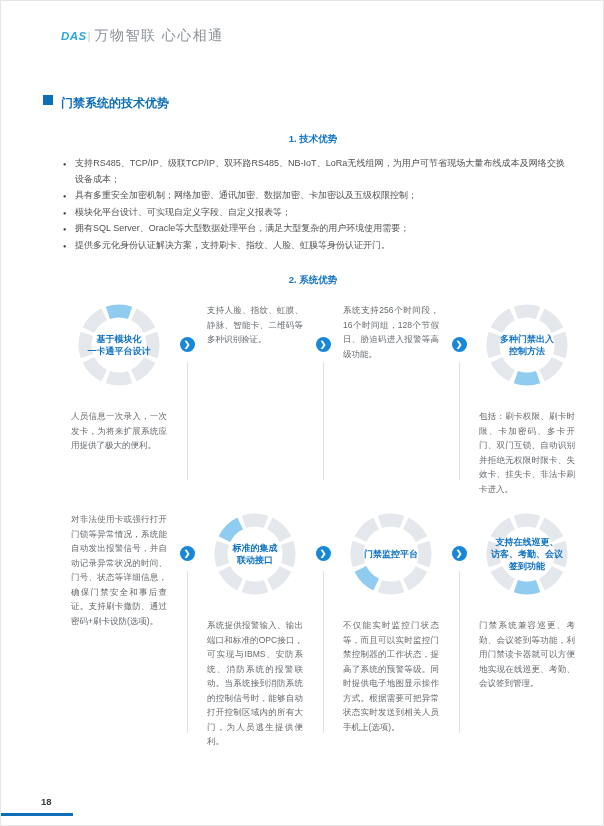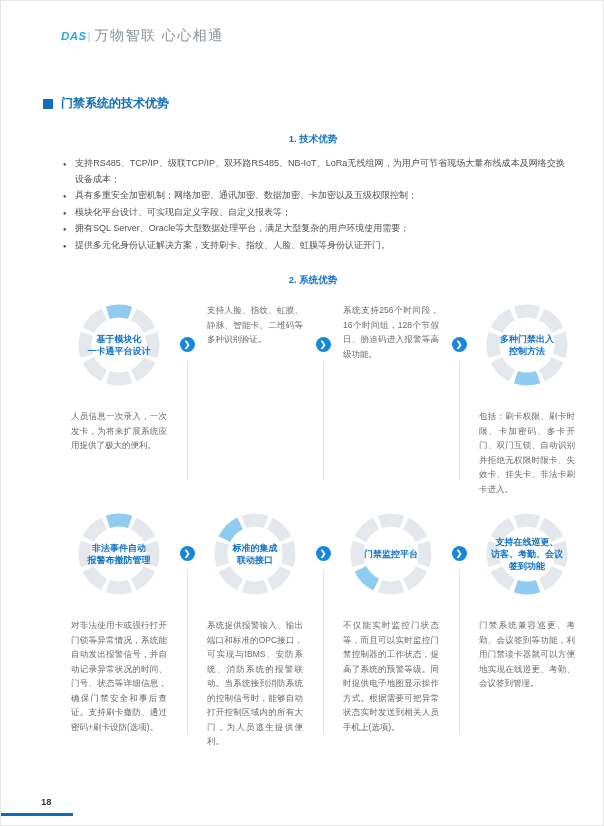--- a/index.html
+++ b/index.html
@@ -9,21 +9,21 @@
     font-family:"Liberation Sans", sans-serif;
   }
   
   .header { position:absolute; top:26px; left:40px; display:flex; align-items:baseline;margin-left:20px; }
   .brand { color:#2aa7df; font-weight:bold; font-style:italic; font-size:11.5px; letter-spacing:.5px; }
   .brand-sep { color:#b9c3c9; font-size:10px; margin:0 4px 0 1px; }
   .slogan { color:#8a9298; font-size:14px; letter-spacing:1.5px; }
 
   
   .content { position:absolute; top:94px; left:42px; right:38px; }
-  .sec-title { display:flex; align-items:center; color:#0e6eb8; font-size:12px; font-weight:bold; }
+  .sec-title { display:flex; color:#0e6eb8; font-size:12px; font-weight:bold; }
   .sec-square { width:10px; height:10px; background:#0e6eb8; margin-right:8px; flex:none; }
   .sub-label { color:#1576c6; font-size:9.5px; font-weight:bold; margin:21px 0 10px 18px;text-align:center; }
   ul.bullets { margin:0 0 0 20px; padding:0; list-style:none; }
   .bullets li { position:relative; padding-left:12px; font-size:9px; line-height:15.5px;
     color:#515151; margin-bottom:1px; text-align:justify; }
   .bullets li::before { content:"●"; position:absolute; left:0; top:1px; font-size:5.5px; color:#3c3c3c; }
 
   
   .grid { margin:16px 0 0 20px; }
   .grid-row { display:flex; margin-bottom:16px; }
@@ -126,36 +126,20 @@
               <div class="ringlabel">
                 <div>多种门禁出入</div>
                 <div>控制方法</div>
               </div>
             </div>
             <div class="desc">包括：刷卡权限、刷卡时限、卡加密码、多卡开门、双门互锁、自动识别并拒绝无权限时限卡、失效卡、挂失卡、非法卡刷卡进入。</div>
           </div>
         </div>
       <div class="grid-row">
           <div class="cell">
-            <div class="ringwrap">
-              <svg width="84" height="84">
-                <path d="M 30.87 9.87 A 34 34 0 0 1 53.13 9.87" fill="none" stroke="#8fccef" stroke-width="13"></path>
-                <path d="M 56.85 11.42 A 34 34 0 0 1 72.58 27.15" fill="none" stroke="#e4e8ec" stroke-width="13"></path>
-                <path d="M 74.13 30.87 A 34 34 0 0 1 74.13 53.13" fill="none" stroke="#e4e8ec" stroke-width="13"></path>
-                <path d="M 72.58 56.85 A 34 34 0 0 1 56.85 72.58" fill="none" stroke="#e4e8ec" stroke-width="13"></path>
-                <path d="M 53.13 74.13 A 34 34 0 0 1 30.87 74.13" fill="none" stroke="#e4e8ec" stroke-width="13"></path>
-                <path d="M 27.15 72.58 A 34 34 0 0 1 11.42 56.85" fill="none" stroke="#e4e8ec" stroke-width="13"></path>
-                <path d="M 9.87 53.13 A 34 34 0 0 1 9.87 30.87" fill="none" stroke="#e4e8ec" stroke-width="13"></path>
-                <path d="M 11.42 27.15 A 34 34 0 0 1 27.15 11.42" fill="none" stroke="#e4e8ec" stroke-width="13"></path>
-              </svg>
-              <div class="ringlabel">
-                <div>非法事件自动</div>
-                <div>报警布撤防管理</div>
-              </div>
-            </div>
             <div class="desc">对非法使用卡或强行打开门锁等异常情况，系统能自动发出报警信号，并自动记录异常状况的时间、门号、状态等详细信息，确保门禁安全和事后查证。支持刷卡撤防、通过密码+刷卡设防(选项)。</div>
           </div>
           <div class="divider">
             <div class="arrow">❯</div>
             <div class="vline"></div>
           </div>
           <div class="cell">
             <div class="ringwrap">
               <svg width="84" height="84">
                 <path d="M 30.87 9.87 A 34 34 0 0 1 53.13 9.87" fill="none" stroke="#e4e8ec" stroke-width="13"></path>

